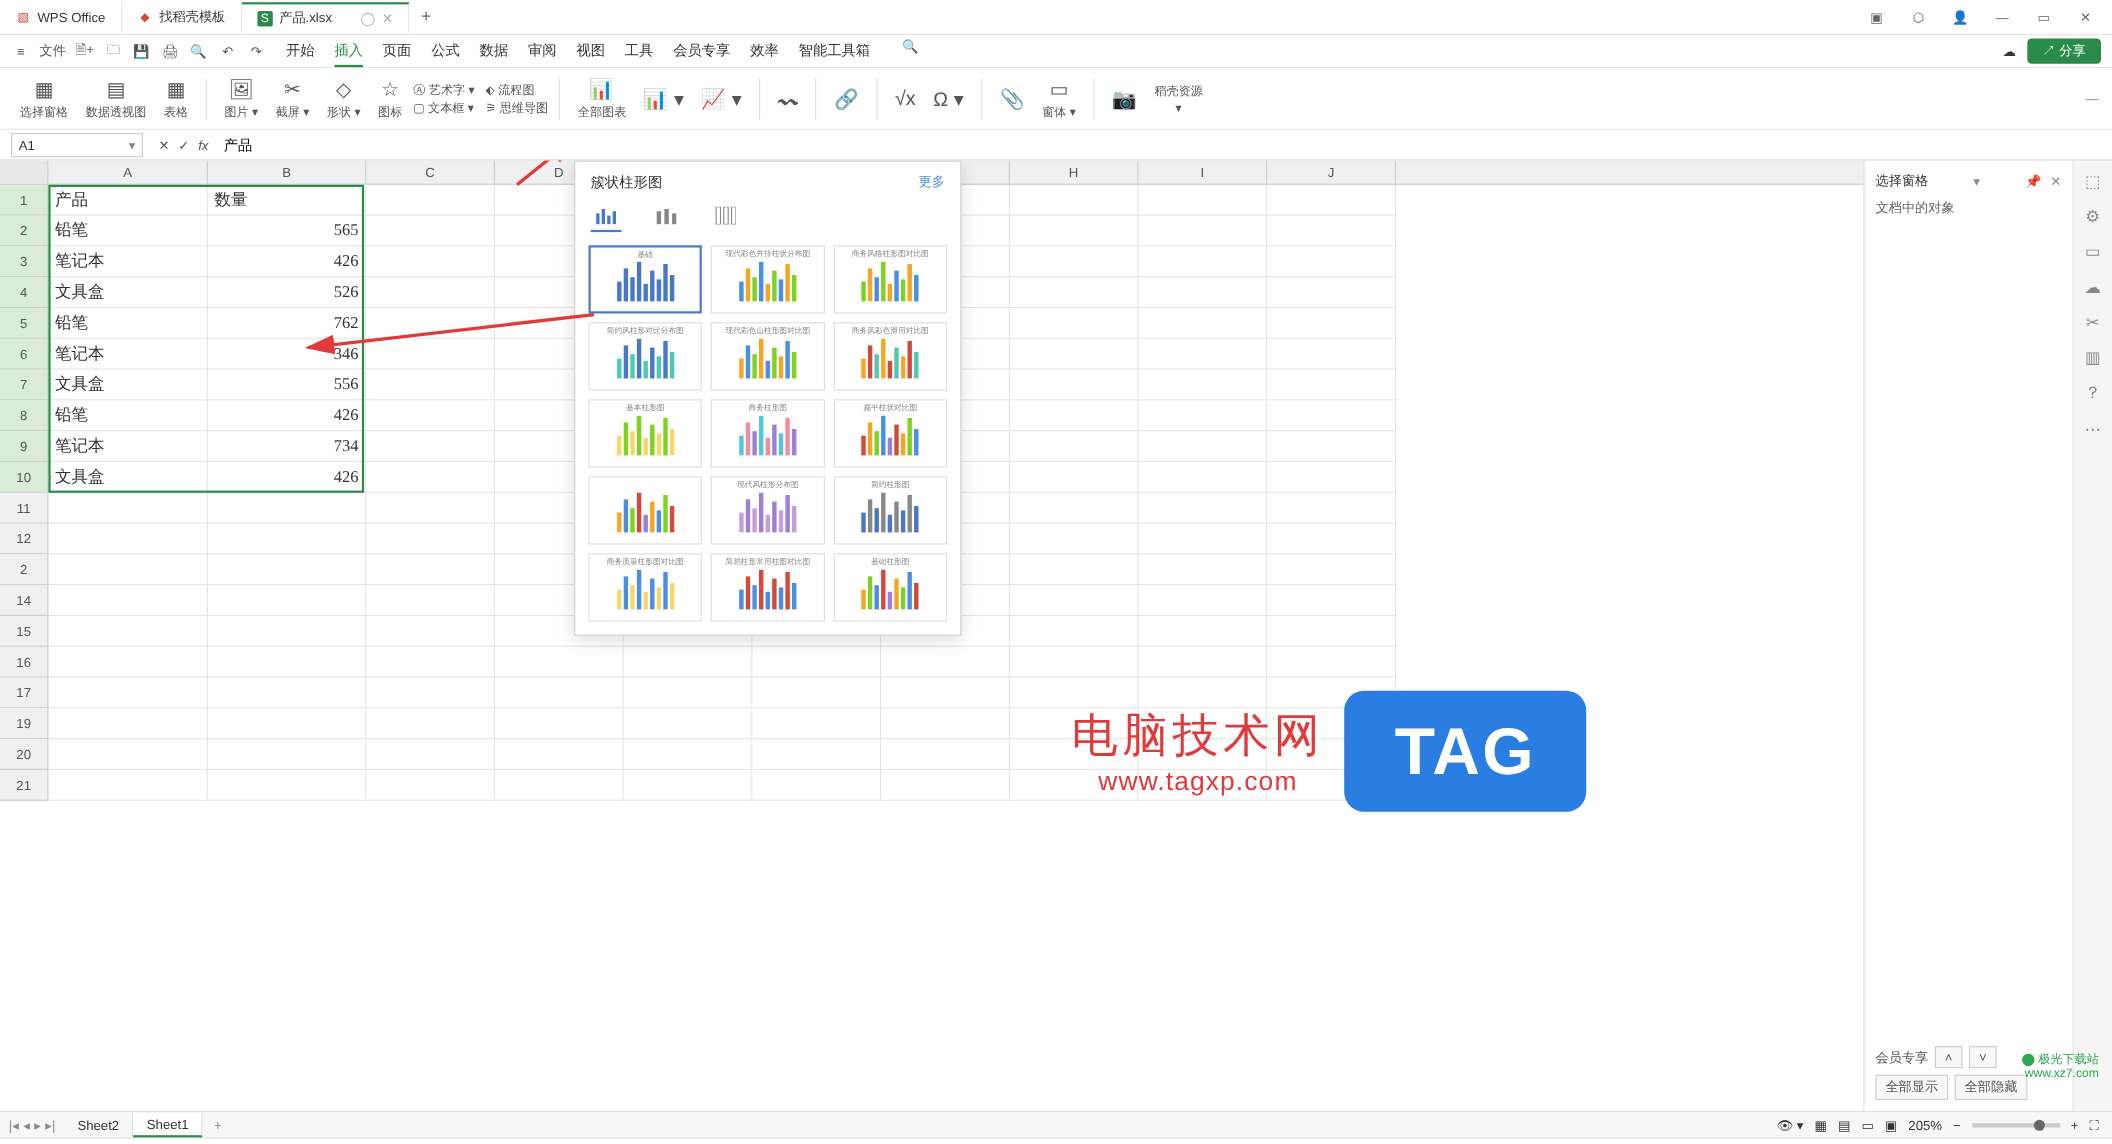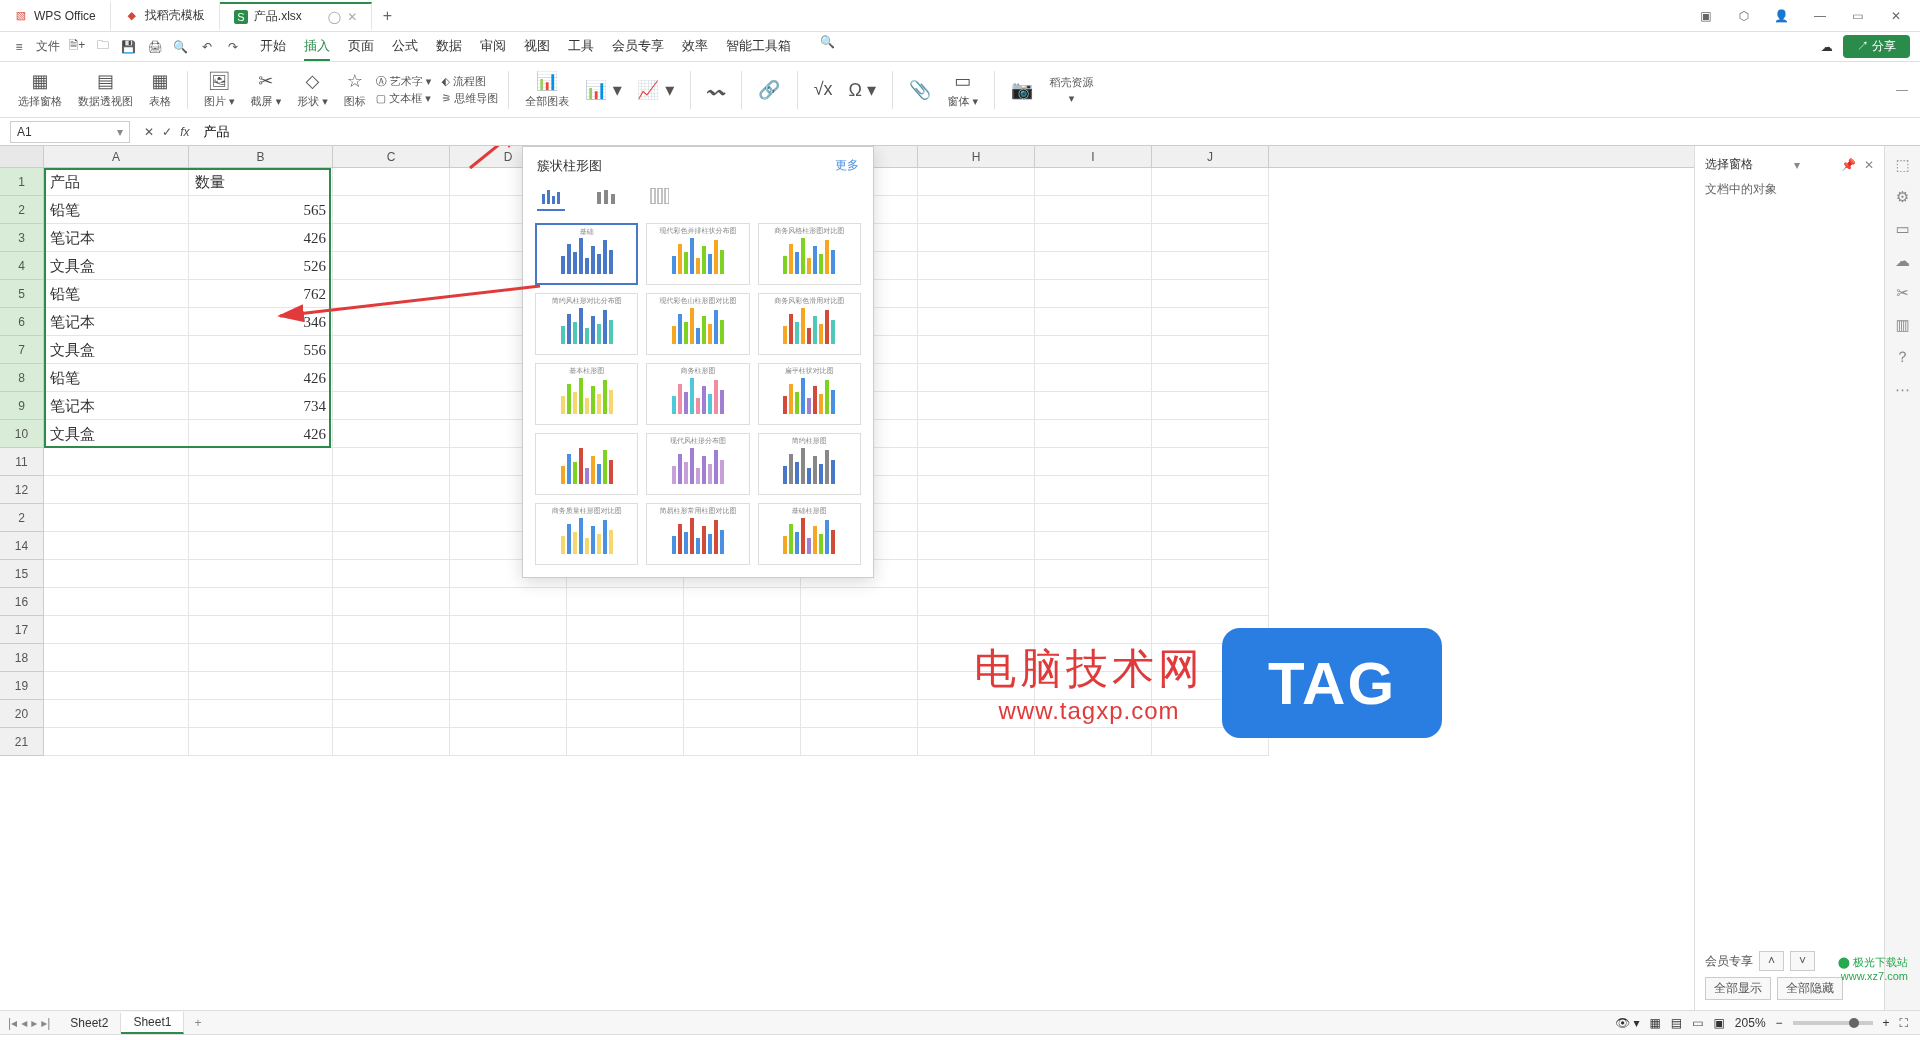--- a/index.html
+++ b/index.html
@@ -460,33 +460,20 @@
           <div class="cell" style="width:117px"></div>
           <div class="cell" style="width:117px"></div>
           <div class="cell" style="width:117px"></div>
           <div class="cell" style="width:117px"></div>
           <div class="cell" style="width:117px"></div>
           <div class="cell" style="width:117px"></div>
           <div class="cell" style="width:117px"></div>
           <div class="cell" style="width:117px"></div>
         </div>
         <div class="row">
-          <div class="row-h ">18</div>
-          <div class="cell" style="width:145px"></div>
-          <div class="cell" style="width:144px"></div>
-          <div class="cell" style="width:117px"></div>
-          <div class="cell" style="width:117px"></div>
-          <div class="cell" style="width:117px"></div>
-          <div class="cell" style="width:117px"></div>
-          <div class="cell" style="width:117px"></div>
-          <div class="cell" style="width:117px"></div>
-          <div class="cell" style="width:117px"></div>
-          <div class="cell" style="width:117px"></div>
-        </div>
-        <div class="row">
           <div class="row-h ">19</div>
           <div class="cell" style="width:145px"></div>
           <div class="cell" style="width:144px"></div>
           <div class="cell" style="width:117px"></div>
           <div class="cell" style="width:117px"></div>
           <div class="cell" style="width:117px"></div>
           <div class="cell" style="width:117px"></div>
           <div class="cell" style="width:117px"></div>
           <div class="cell" style="width:117px"></div>
           <div class="cell" style="width:117px"></div>

